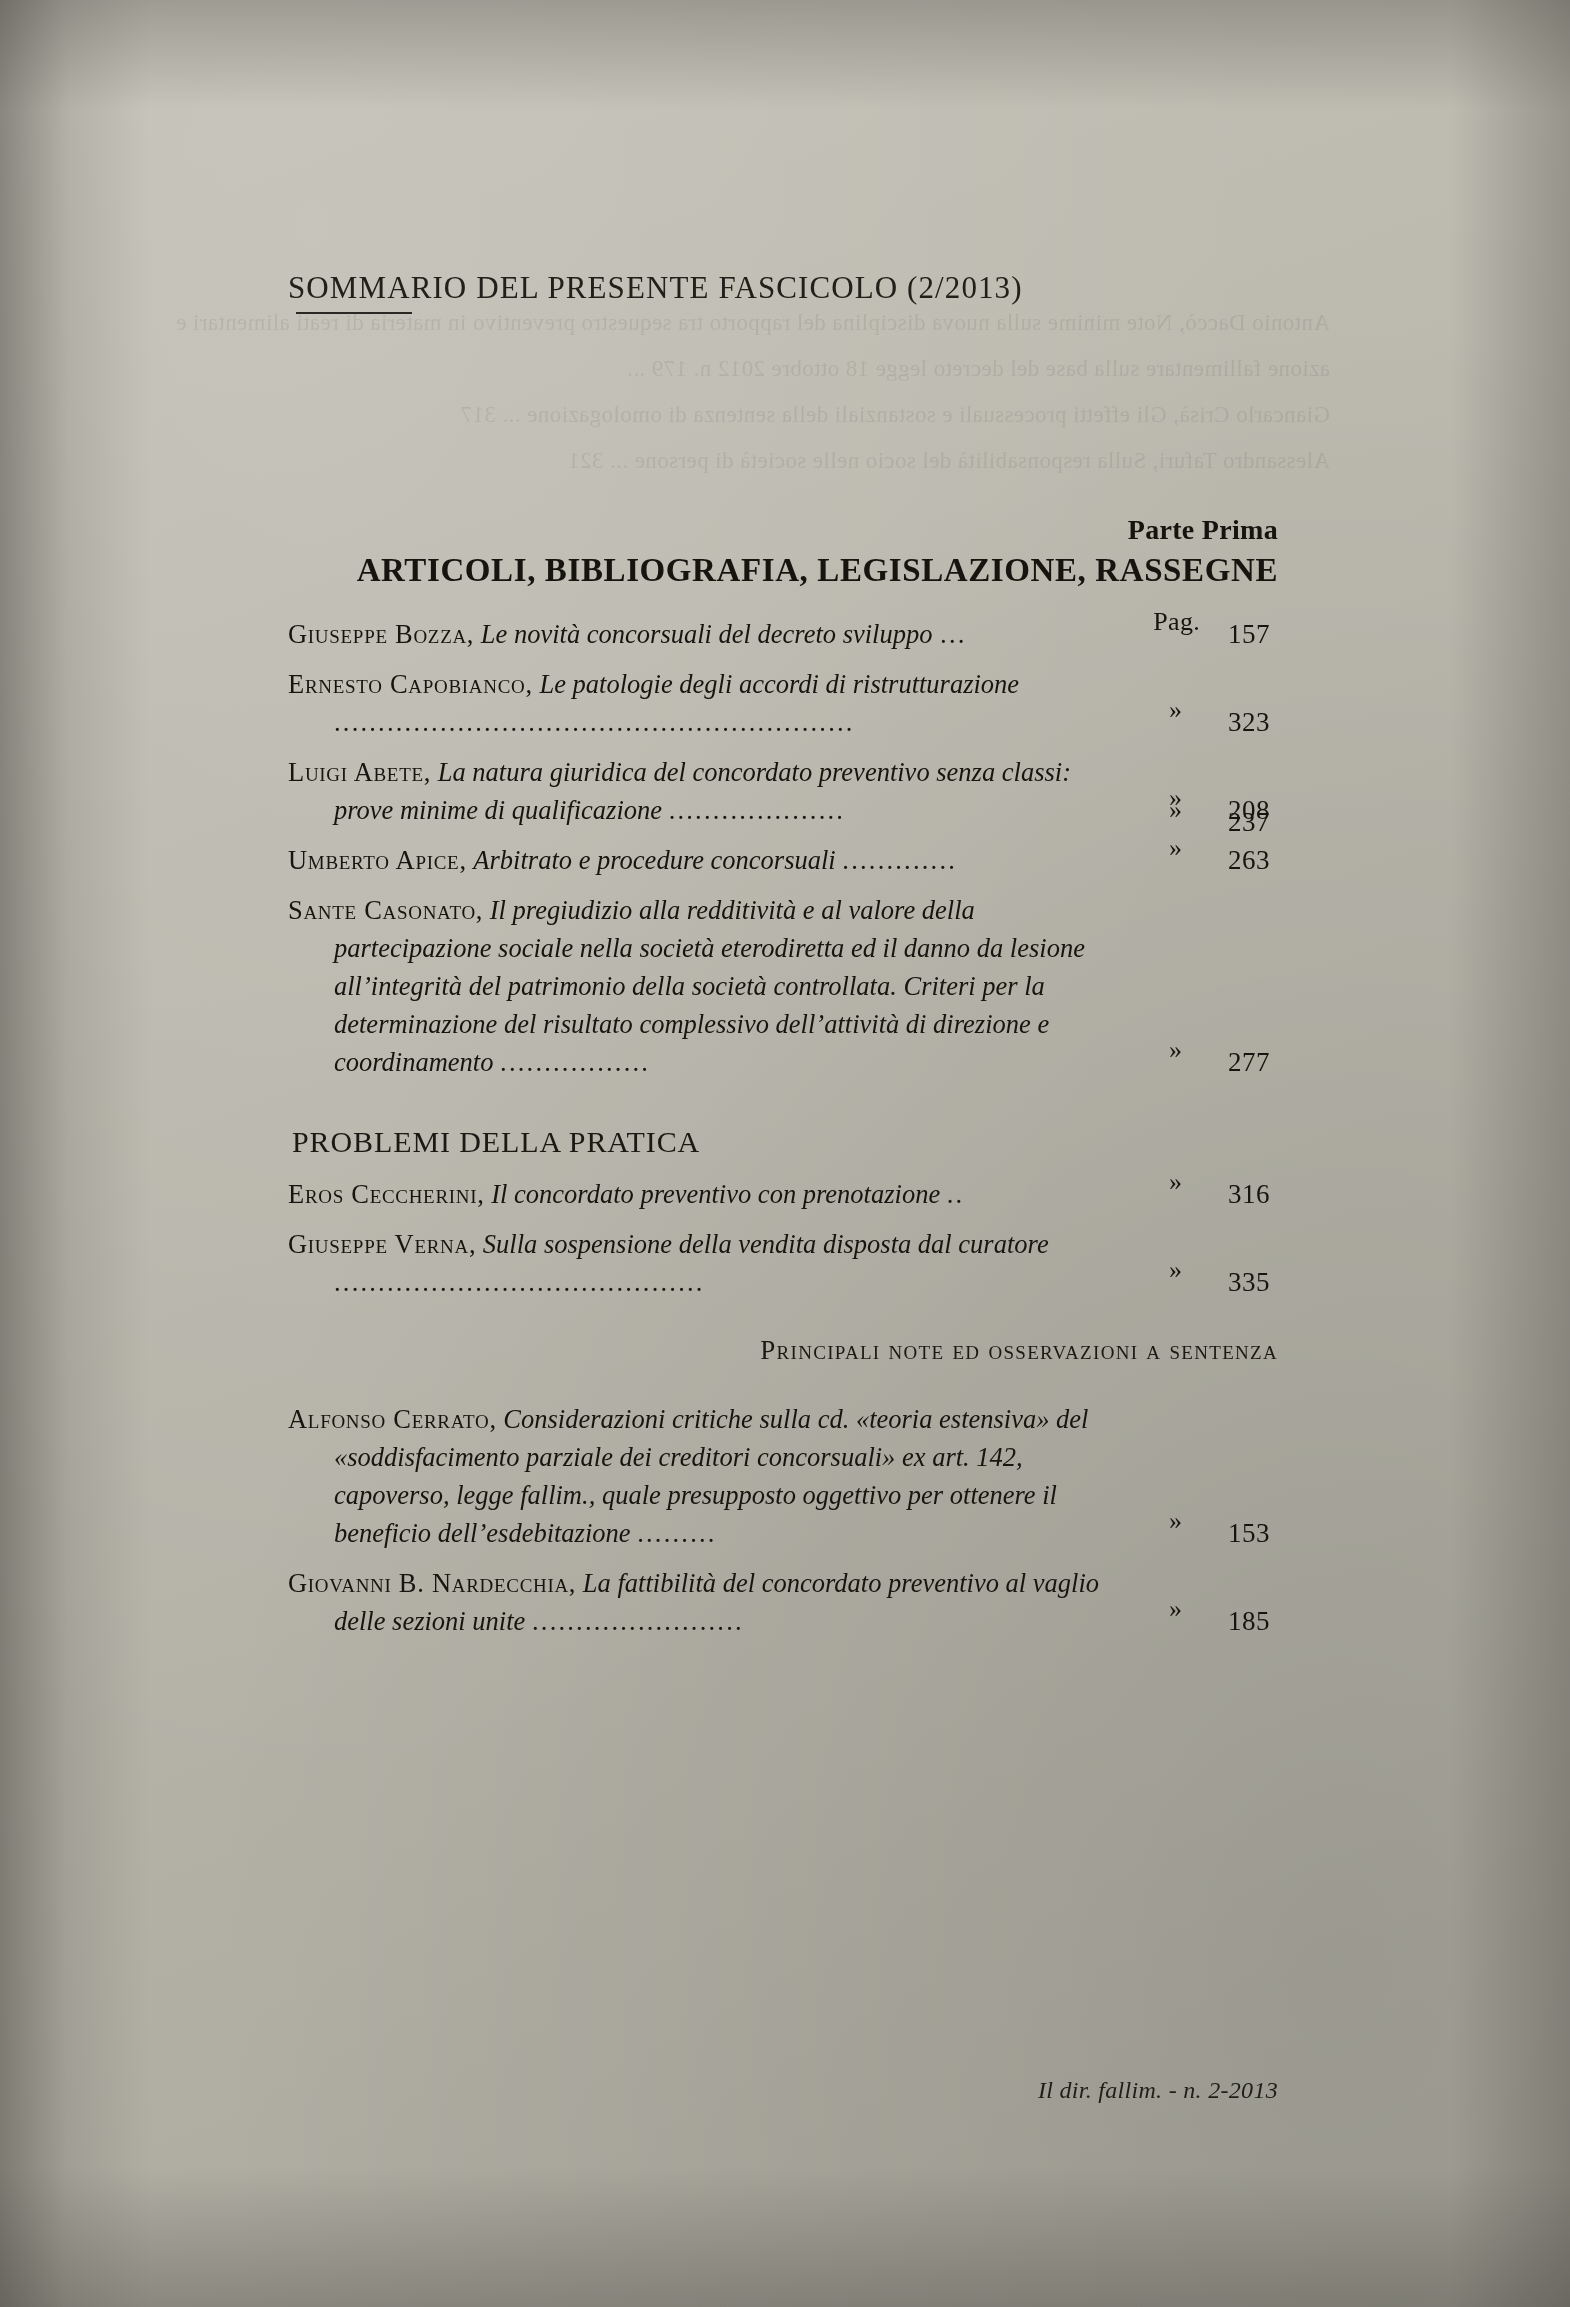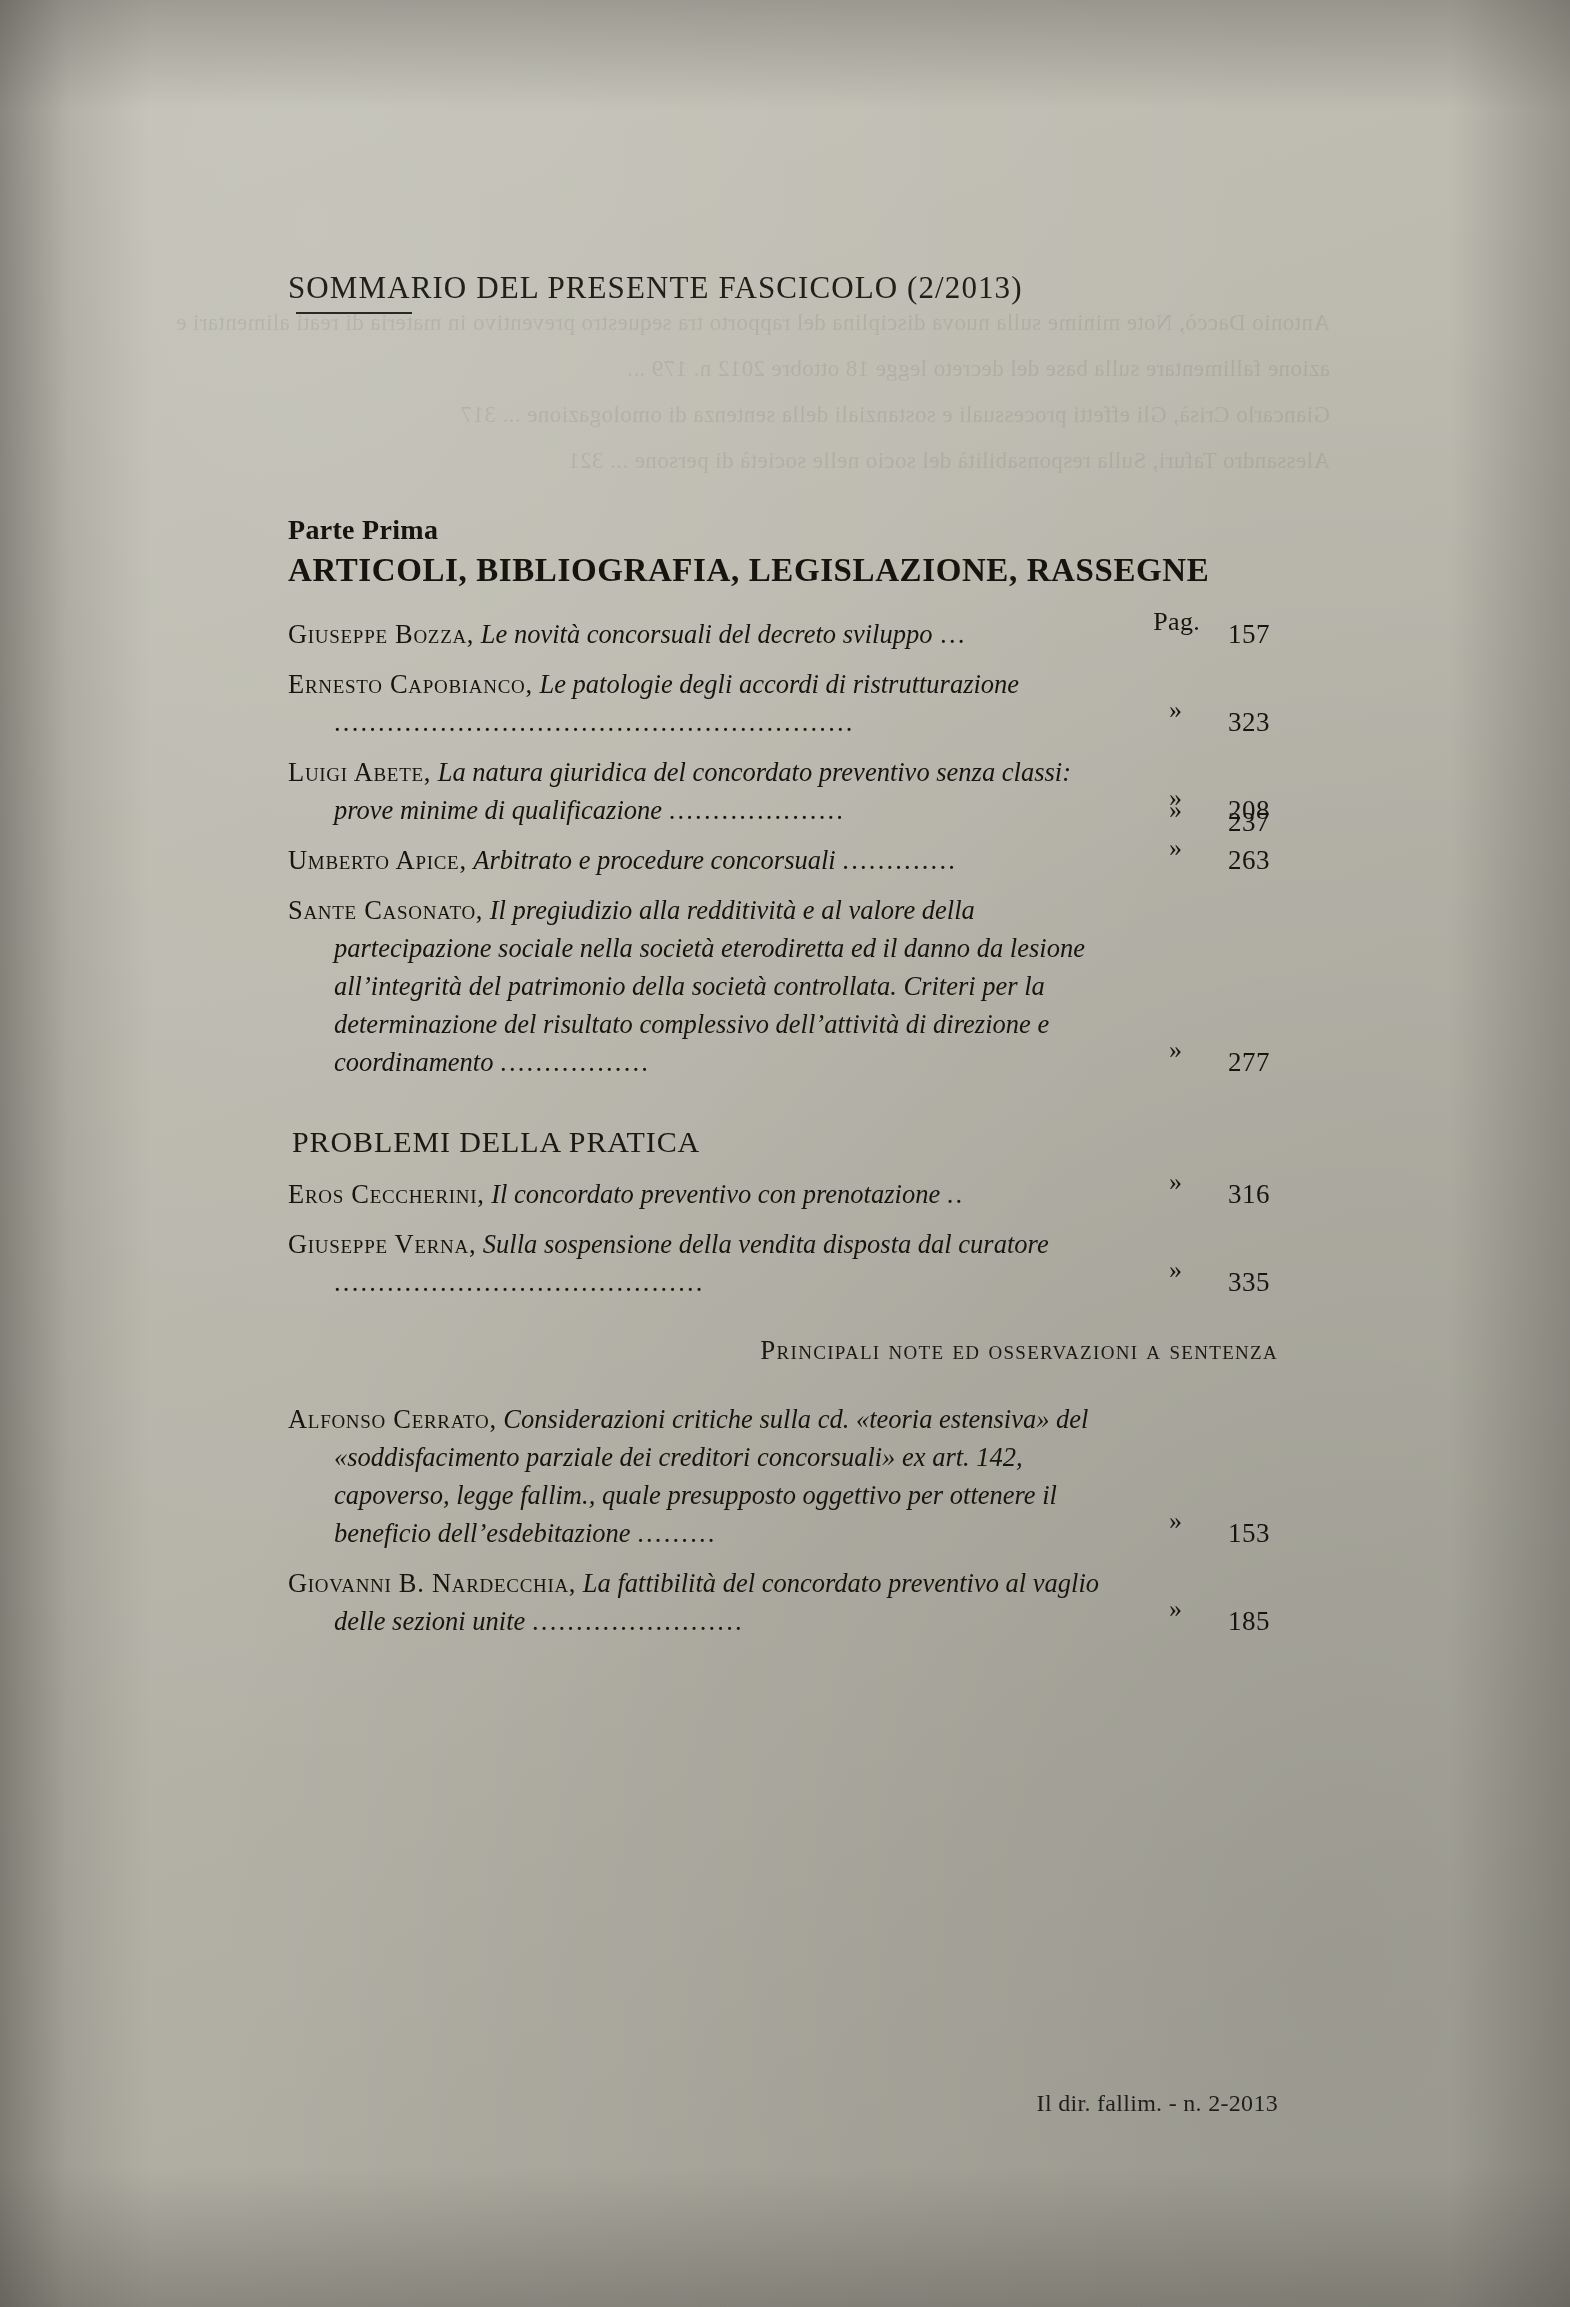--- a/index.html
+++ b/index.html
@@ -88,21 +88,21 @@
     white-space: nowrap;
   }
   .rule {
     width: 116px;
     height: 2px;
     background: #2a2822;
     margin: 6px 0 0 8px;
   }
 
   .part-head {
-    text-align: left;
+    text-align: right;
     margin-top: 200px;
   }
   .part-label {
     font-weight: bold;
     font-size: 28px;
     letter-spacing: 0.3px;
   }
   .part-name {
     font-weight: bold;
     font-size: 33px;
@@ -178,21 +178,22 @@
     font-variant: small-caps;
     font-size: 27px;
     letter-spacing: 1.3px;
     margin-top: 34px;
     color: #1b1913;
   }
 
   .colophon {
     position: absolute;
     right: 292px;
-    bottom: 190px;
+    bottom: 203px;
+    font-style: italic;
     font-size: 24px;
     color: #201e18;
     letter-spacing: 0.3px;
   }
 </style>
 </head>
 <body>
 
 <div class="page">
   <div class="gutter"></div>

